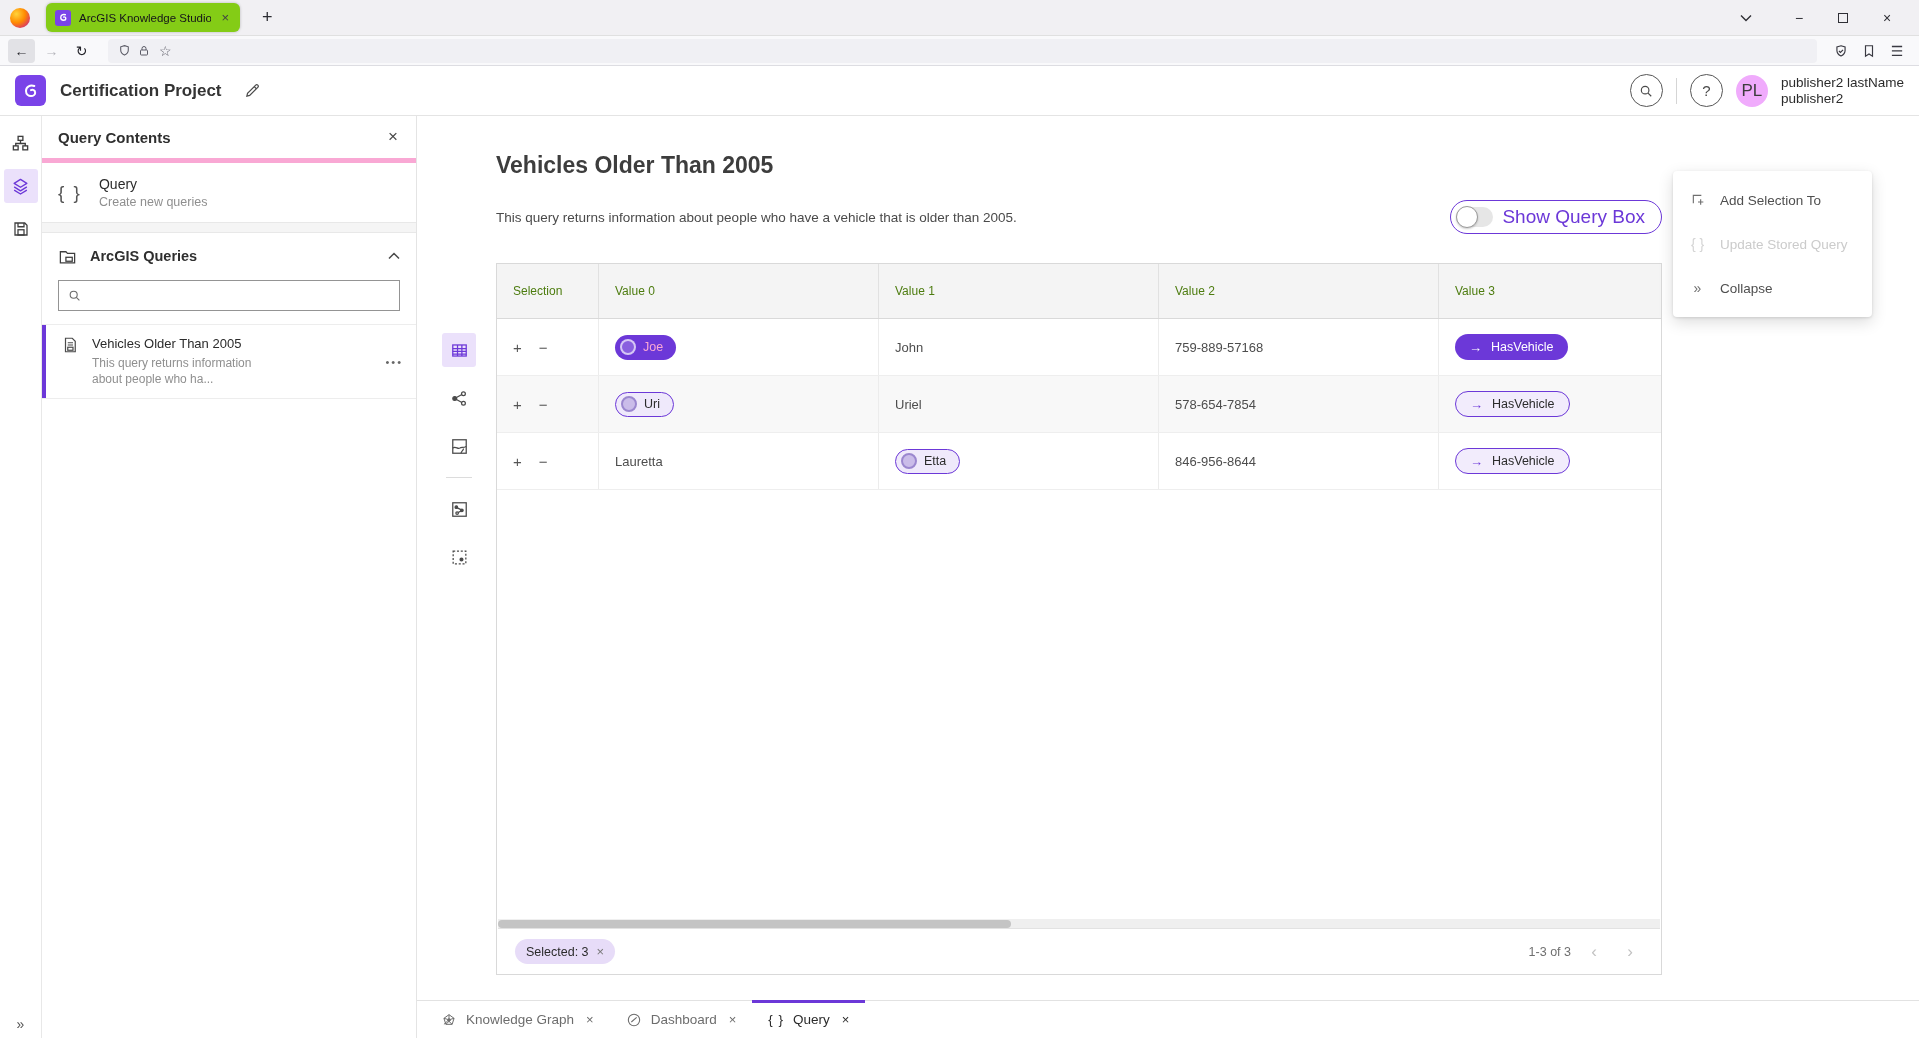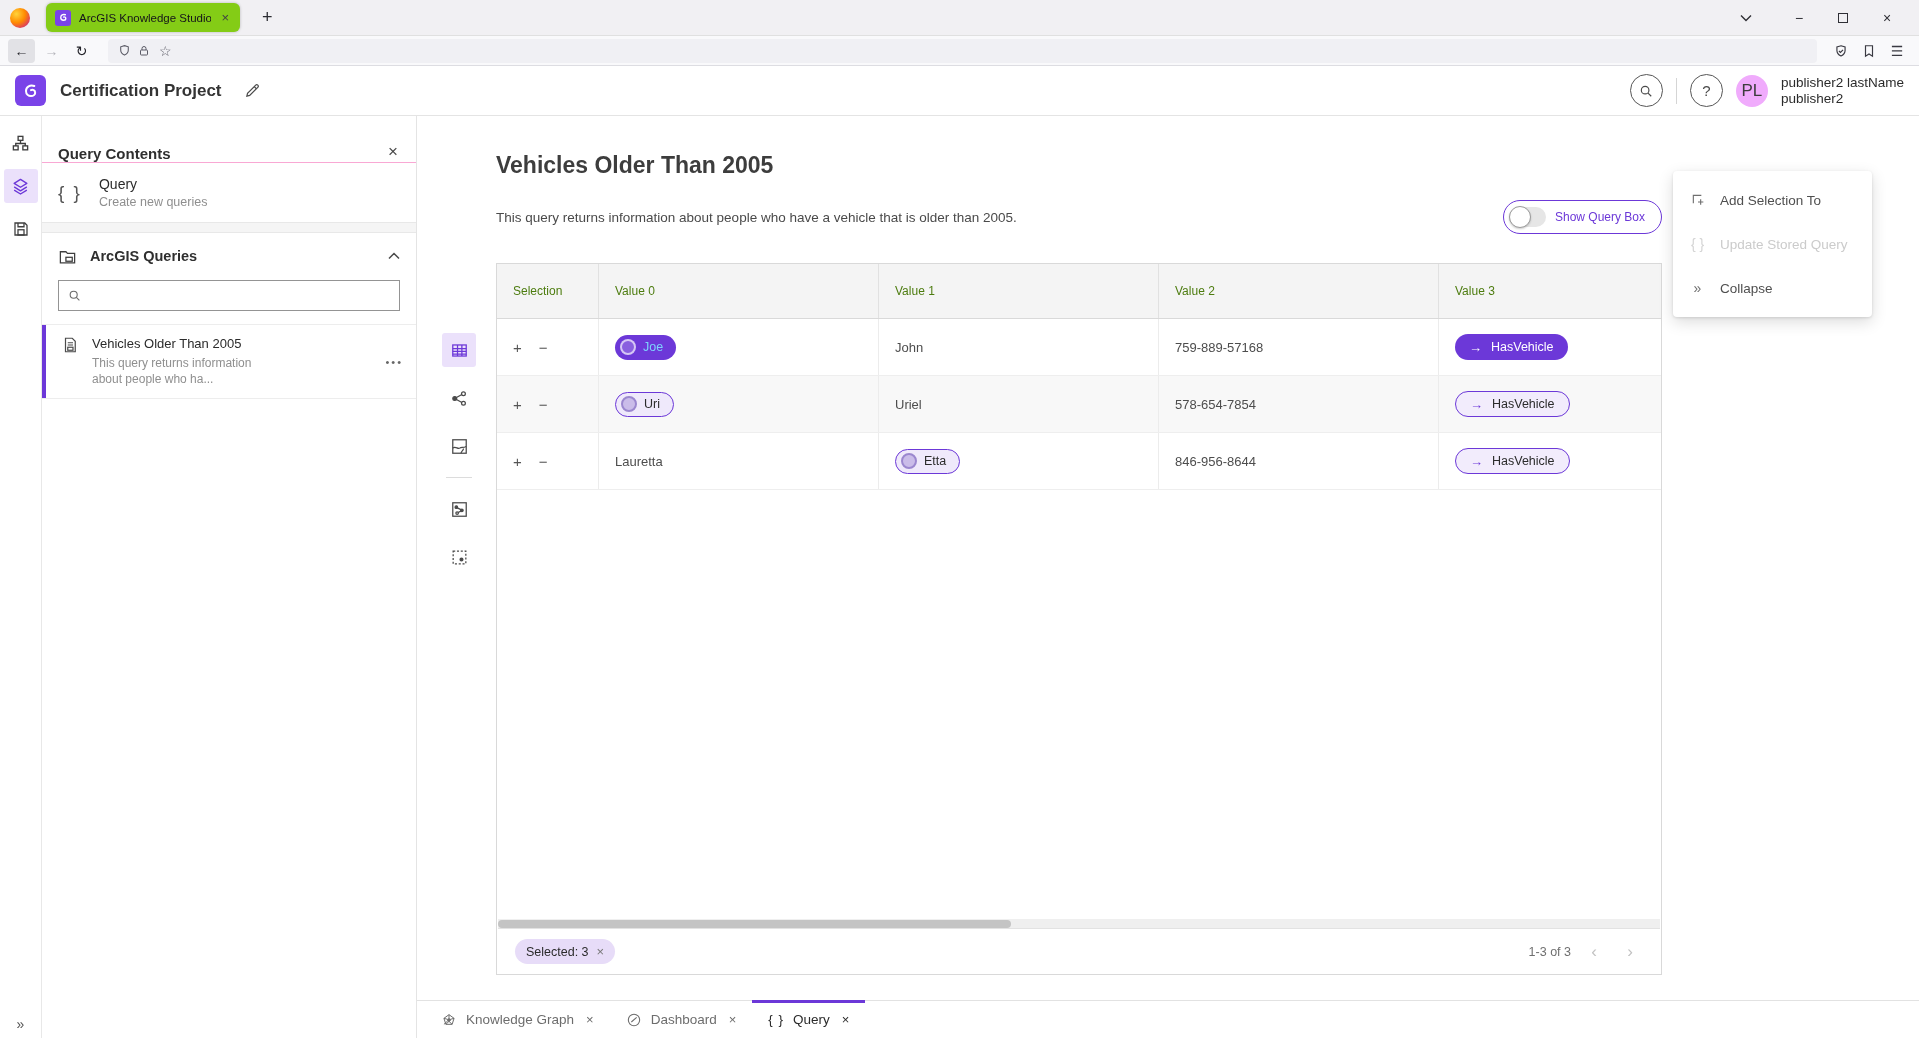--- a/index.html
+++ b/index.html
@@ -40,21 +40,21 @@
   .username{font-size:13.5px;line-height:16px;color:#2b2b2b;}
 
   
   .appbody{display:flex;height:922px;position:relative;}
   .rail{width:42px;border-right:1px solid #e8e8e8;display:flex;flex-direction:column;align-items:center;gap:9px;padding-top:10px;position:relative;background:#fff;}
   .railbtn{width:34px;height:34px;border-radius:3px;display:flex;align-items:center;justify-content:center;}
   .railbtn.active{background:#ebe1fb;}
   .rail-expand{position:absolute;bottom:6px;width:100%;text-align:center;color:#555;font-size:14px;}
 
   .panel{width:375px;border-right:1px solid #e4e4e4;display:flex;flex-direction:column;background:#fff;}
-  .panel-h{height:47px;display:flex;align-items:flex-end;padding:0 16px;border-bottom:1px solid #f9a8d4;flex-shrink:0;}
+  .panel-h{height:47px;display:flex;align-items:center;padding:0 16px;border-bottom:5px solid #f9a8d4;flex-shrink:0;}
   .panel-title{font-size:15px;font-weight:700;color:#2f2f2f;}
   .panel-close{margin-left:auto;color:#4a4a4a;font-size:17px;padding:0 2px;}
   .queryitem{display:flex;align-items:center;gap:17px;padding:13px 16px;border-bottom:1px solid #e8e8e8;}
   .braces{font-size:19px;color:#555;letter-spacing:2px;white-space:nowrap;}
   .qi-title{font-size:14px;color:#2b2b2b;}
   .qi-sub{font-size:12.5px;color:#8f8f8f;margin-top:3px;}
   .panelgap{height:10px;background:#f5f5f5;border-bottom:1px solid #e8e8e8;}
   .storedh{height:46px;display:flex;align-items:center;gap:13px;padding:0 16px;}
   .storedh-title{font-size:14.5px;font-weight:700;flex:1;color:#2f2f2f;}
   .searchbox{margin:1px 16px 13px;height:31px;border:1px solid #949494;display:flex;align-items:center;gap:8px;padding:0 9px;}
@@ -65,21 +65,21 @@
   .si-desc{font-size:12px;color:#8f8f8f;line-height:16px;width:172px;}
   .si-more{margin-left:auto;align-self:center;color:#666;font-size:11px;letter-spacing:2px;}
 
   
   .main{flex:1;display:flex;flex-direction:column;background:#fff;}
   .maincontent{flex:1;padding:36px 0 0 23px;overflow:hidden;}
   .titleblock{margin-left:56px;width:1166px;}
   .main-title{font-size:23px;font-weight:700;color:#3d3d3d;}
   .descrow{display:flex;align-items:center;justify-content:space-between;margin-top:20px;height:36px;}
   .main-desc{font-size:13.5px;color:#4a4a4a;}
-  .sqb{display:flex;align-items:center;gap:9px;border:1.5px solid #6c38d8;border-radius:999px;height:34px;padding:0 16px 0 5px;color:#6c38d8;font-size:12px;background:#fff;}
+  .sqb{display:flex;align-items:center;gap:9px;border:1.5px solid #6c38d8;border-radius:999px;height:34px;padding:0 16px 0 5px;color:#6c38d8;font-size:19px;background:#fff;}
   .toggle{width:37px;height:20px;background:#e6e6e6;border-radius:999px;position:relative;flex-shrink:0;}
   .toggle-knob{position:absolute;left:0;top:-1px;width:22px;height:22px;background:#fff;border:1px solid #9a9a9a;border-radius:50%;box-shadow:0 1px 2px rgba(0,0,0,.2);}
 
   .contentrow{display:flex;margin-top:28px;}
   .vtoolbar{width:38px;display:flex;flex-direction:column;align-items:center;gap:14px;padding-top:70px;flex-shrink:0;}
   .vtbtn{width:34px;height:34px;border-radius:3px;display:flex;align-items:center;justify-content:center;}
   .vtbtn.active{background:#ebe1fb;}
   .vt-divider{width:26px;height:1px;background:#dcdcdc;}
 
   .tablecard{width:1166px;height:712px;border:1px solid #d9d9d9;margin-left:18px;display:flex;flex-direction:column;background:#fff;}
@@ -89,21 +89,21 @@
   .col-sel{width:101px;flex-shrink:0;}
   .col-v{width:280px;flex-shrink:0;}
   .col-last{flex:1;}
   .trow{display:flex;height:57px;border-bottom:1px solid #eee;flex-shrink:0;}
   .trow.alt{background:#f8f8f8;}
   .td{display:flex;align-items:center;padding-left:16px;font-size:13px;color:#4d4d4d;border-left:1px solid #ececec;}
   .td:first-child{border-left:none;}
   .selbtns{display:flex;gap:17px;color:#555;font-size:15px;}
   .selbtns span{cursor:default;}
   .epill{display:inline-flex;align-items:center;gap:7px;height:25px;border-radius:999px;padding:0 13px 0 5px;font-size:12.5px;}
-  .epill.filled{background:#6c38d8;color:#7dd3fc;}
+  .epill.filled{background:#6c38d8;color:#f9a8d4;}
   .epill .dot{width:16px;height:16px;border-radius:50%;}
   .epill.filled .dot{background:rgba(255,255,255,.2);border:2px solid rgba(255,255,255,.65);}
   .epill.outline{background:#efe9fb;border:1.5px solid #6c38d8;color:#2b2b2b;}
   .epill.outline .dot{background:#cabce9;border:2px solid #9b87cf;}
   .rpill{display:inline-flex;align-items:center;gap:9px;height:26px;border-radius:999px;padding:0 14px;font-size:12.5px;}
   .rpill.filled{background:#6c38d8;color:#fff;}
   .rpill.outline{background:#f2ecfc;border:1.5px solid #6c38d8;color:#2b2b2b;}
   .rpill .arr{font-size:13px;}
   .rpill.outline .arr{color:#6c38d8;}
   .tbody-empty{flex:1;}

